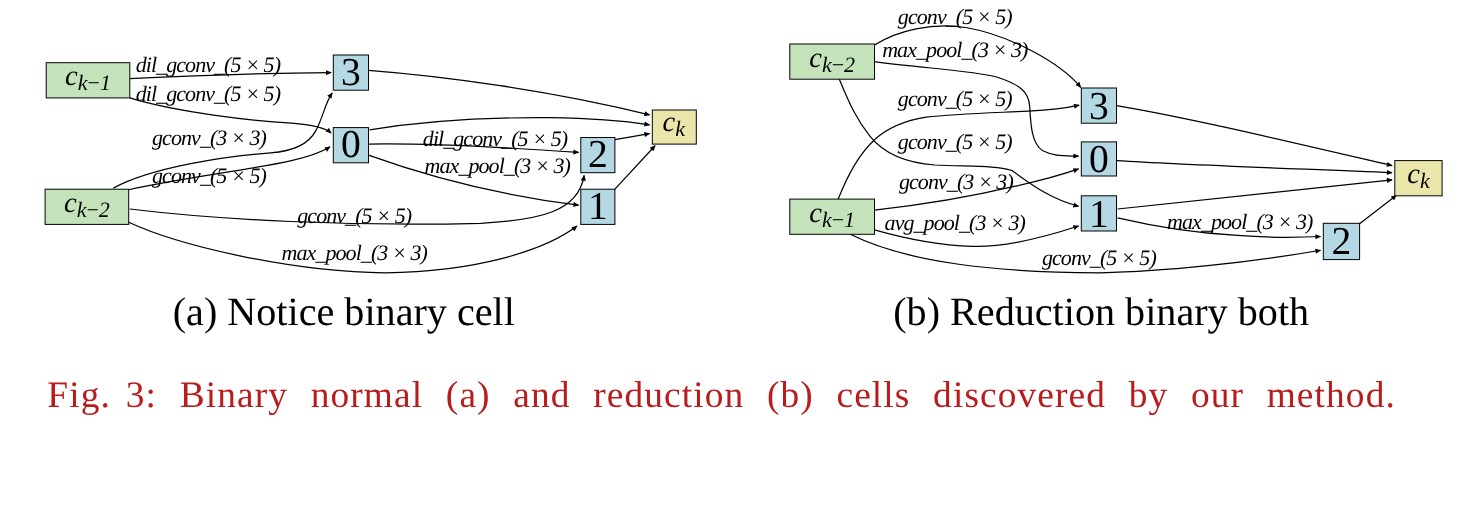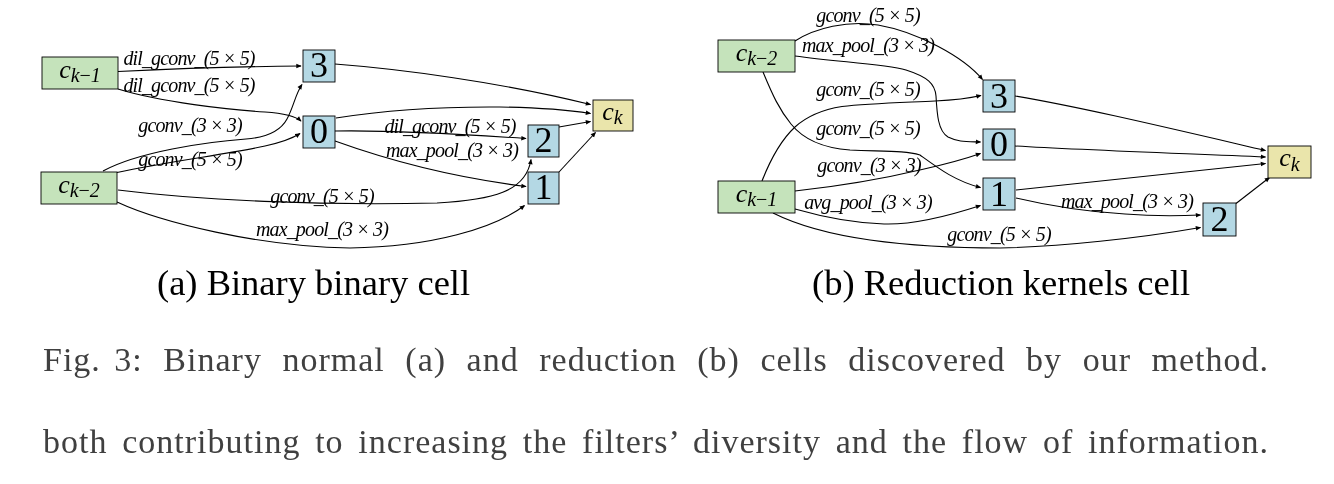--- a/index.html
+++ b/index.html
@@ -1,21 +1,21 @@
 <!DOCTYPE html>
 <html><head>
 <meta charset="utf-8">
 <style>
 html,body{margin:0;padding:0;background:#ffffff;width:1334px;height:484px;overflow:hidden;}
 #wrap{position:relative;width:1334px;height:484px;}
 svg{position:absolute;left:0;top:0;}
 .el{font:italic 20px "Liberation Serif",serif;fill:#000;letter-spacing:-0.85px;}
 .nd{font:36px "Liberation Serif",serif;fill:#000;}
 .cap{position:absolute;font:36.5px "Liberation Serif",serif;color:#000;white-space:nowrap;}
-.par{position:absolute;left:43px;width:1226px;font:34px "Liberation Serif",serif;letter-spacing:1px;color:#404040;text-align:justify;text-align-last:justify;white-space:nowrap;}
+.par{position:absolute;left:43px;width:1226px;font:34px "Liberation Serif",serif;letter-spacing:1px;color:#b91c1c;text-align:justify;text-align-last:justify;white-space:nowrap;}
 </style>
 </head>
 <body>
 <div id="wrap">
 <svg width="1334" height="330" viewBox="0 0 1334 330">
 <defs>
 <marker id="ah" viewBox="0 0 10 10" refX="8.5" refY="5" markerWidth="5.6" markerHeight="5" orient="auto-start-reverse">
 <path d="M0,0.8 L9.6,5 L0,9.2 z" fill="#000"></path>
 </marker>
 </defs>
@@ -100,17 +100,16 @@
 <text x="868" y="21.5">gconv_(5 × 5)</text>
 <text x="868" y="52">max_pool_(3 × 3)</text>
 <text x="868" y="96">gconv_(5 × 5)</text>
 <text x="868" y="135">gconv_(5 × 5)</text>
 <text x="869" y="172">gconv_(3 × 3)</text>
 <text x="868" y="209">avg_pool_(3 × 3)</text>
 <text x="1127" y="208">max_pool_(3 × 3)</text>
 <text x="999" y="241">gconv_(5 × 5)</text>
 </g>
 </svg>
-<div class="cap" style="left:157px;top:261px;">(a) Binary binary cell</div>
-<div class="cap" style="left:812px;top:261px;">(b) Reduction kernels cell</div>
+<div class="cap" style="left:157px;top:261px;">(a) Notice binary cell</div>
+<div class="cap" style="left:812px;top:261px;">(b) Reduction binary both</div>
 <div class="par" style="top:340.5px;"><span style="display:inline-block;white-space:pre;word-spacing:4px;">Fig. 3:</span> Binary normal (a) and reduction (b) cells discovered by our method.</div>
-<div class="par" style="top:422.5px;">both contributing to increasing the filters’ diversity and the flow of information.</div>
 </div>
 
 </body></html>

